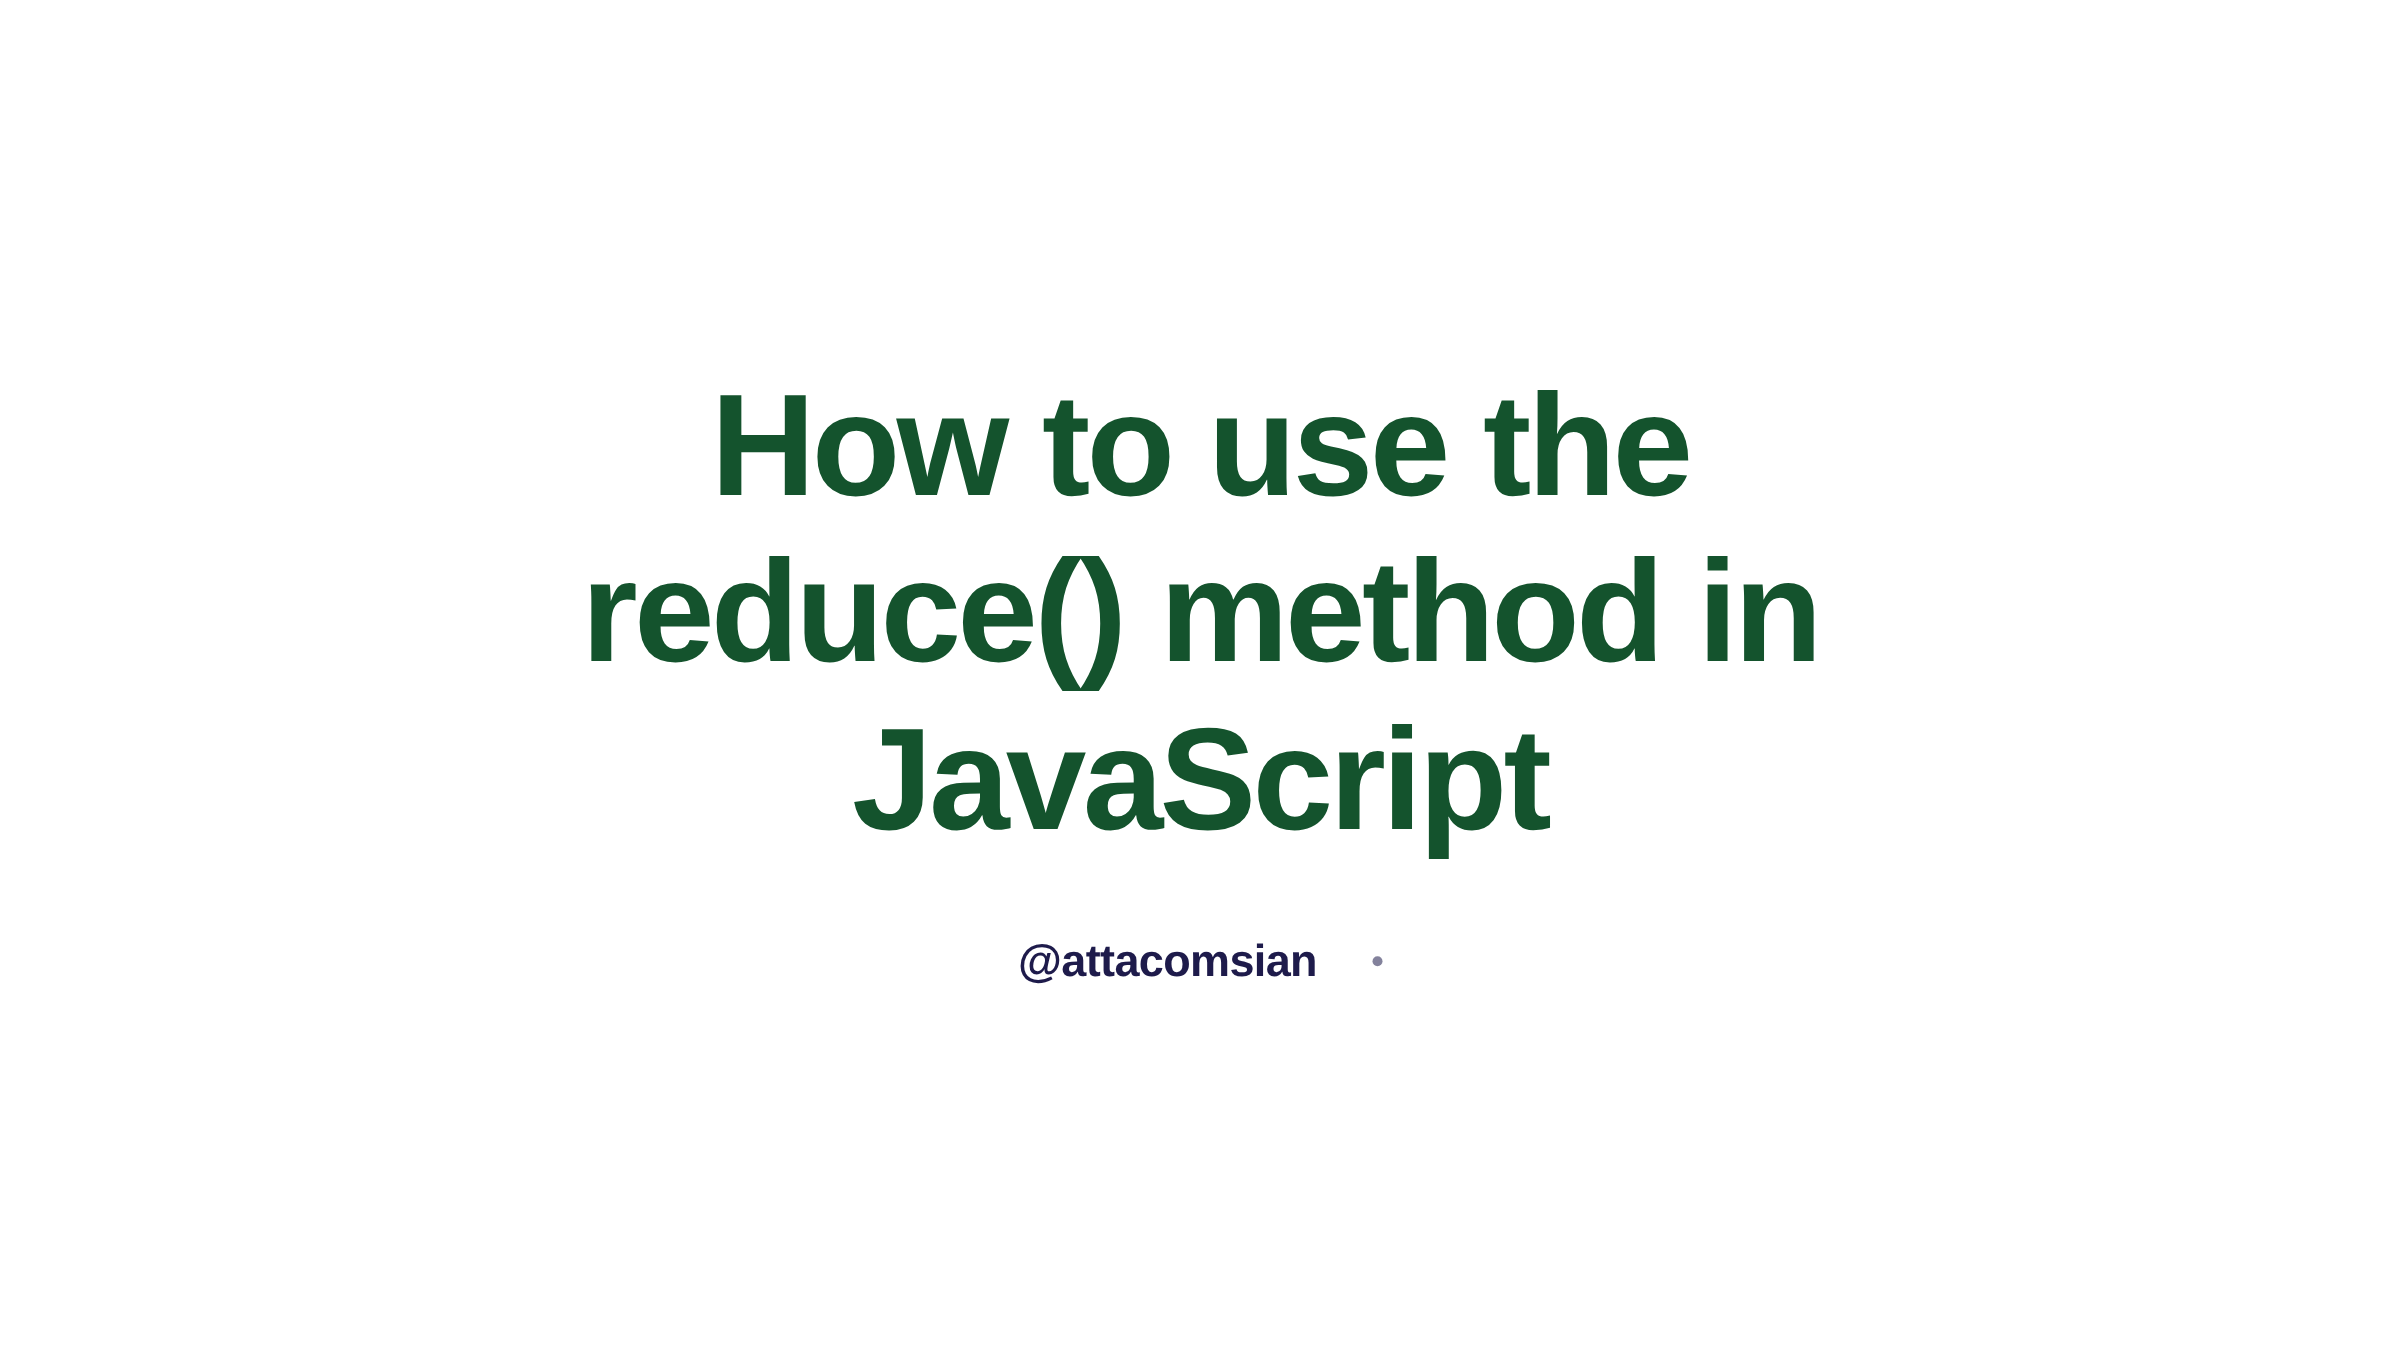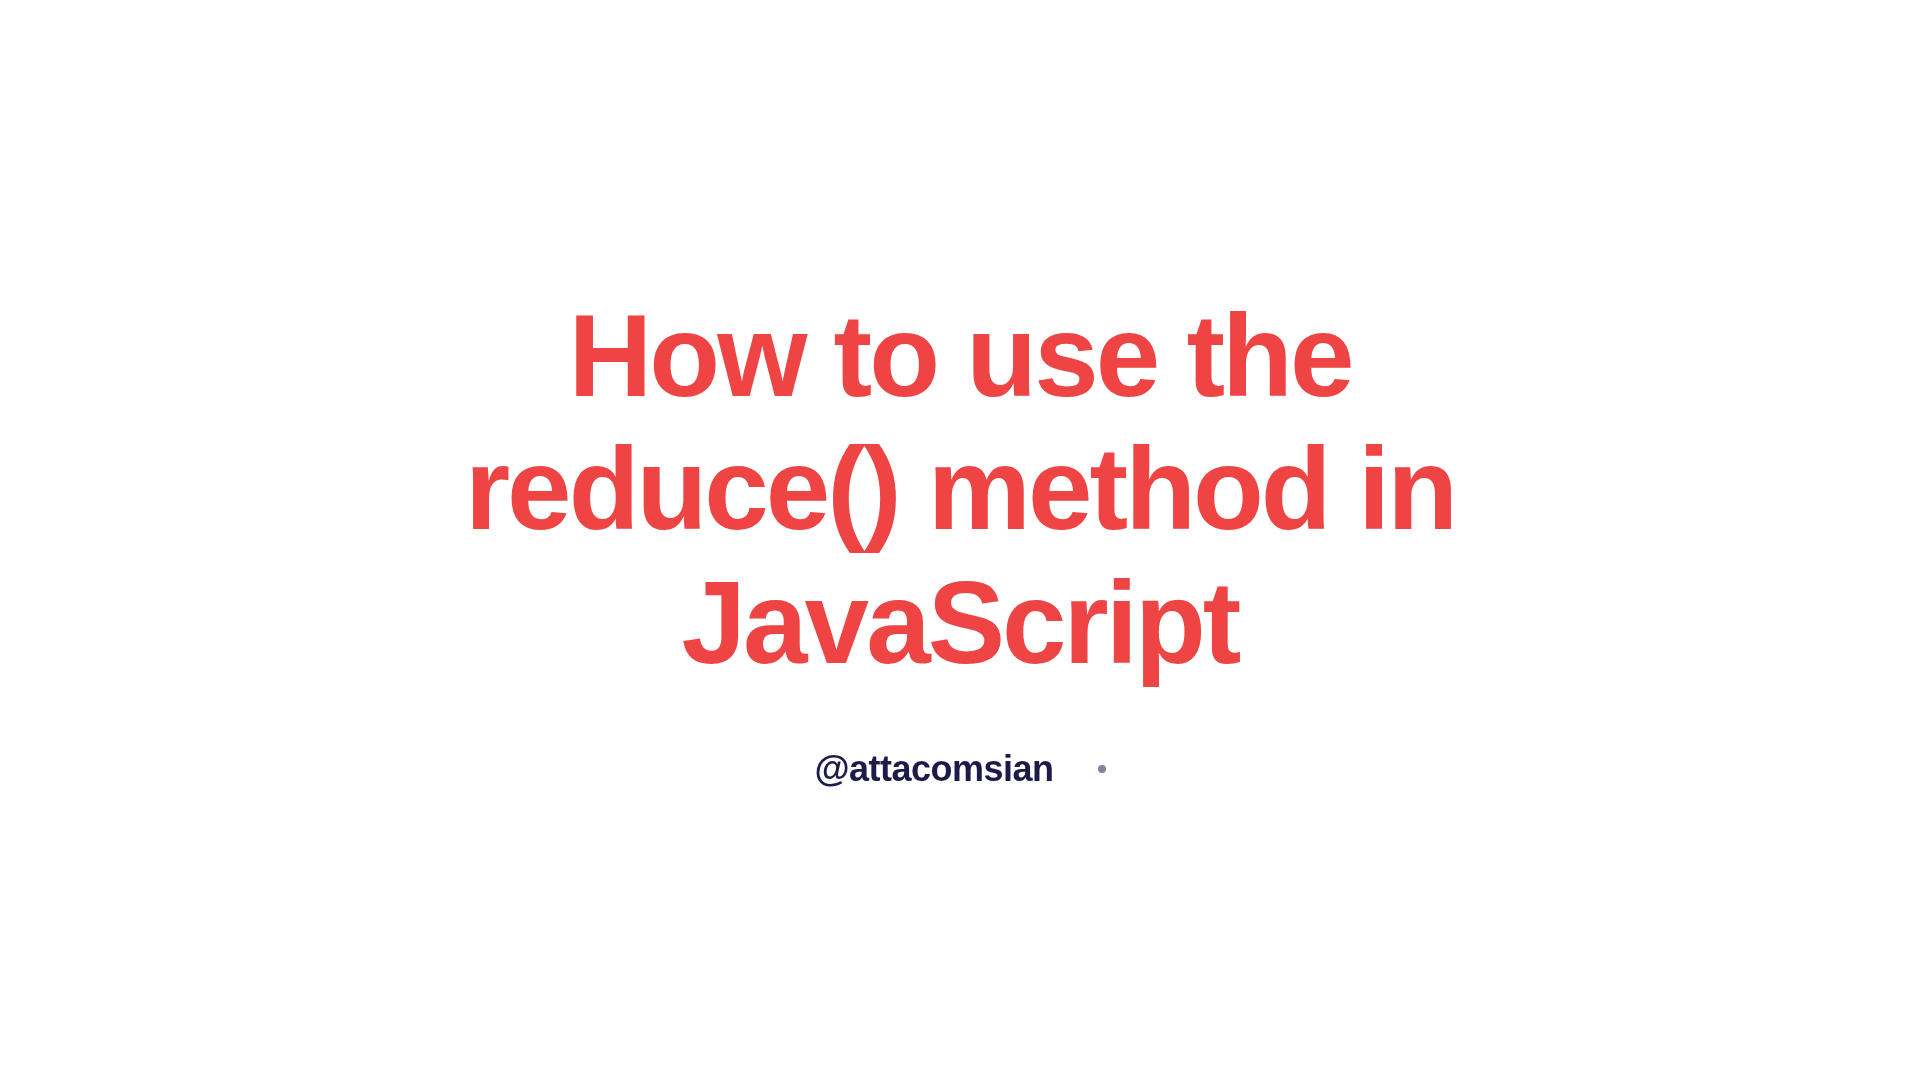--- a/index.html
+++ b/index.html
@@ -11,21 +11,21 @@
       width: 1920px;
       height: 1080px;
       background: #ffffff;
       font-family: -apple-system, BlinkMacSystemFont, "Segoe UI", Helvetica, Arial, sans-serif;
       display: flex;
       flex-direction: column;
       align-items: center;
       justify-content: center;
     }
     .title {
-      color: #ef4444;
+      color: #14532d;
       font-size: 116px;
       font-weight: 800;
       line-height: 1.15;
       text-align: center;
       letter-spacing: -3px;
       max-width: 1100px;
     }
     .meta {
       margin-top: 58px;
       display: flex;

